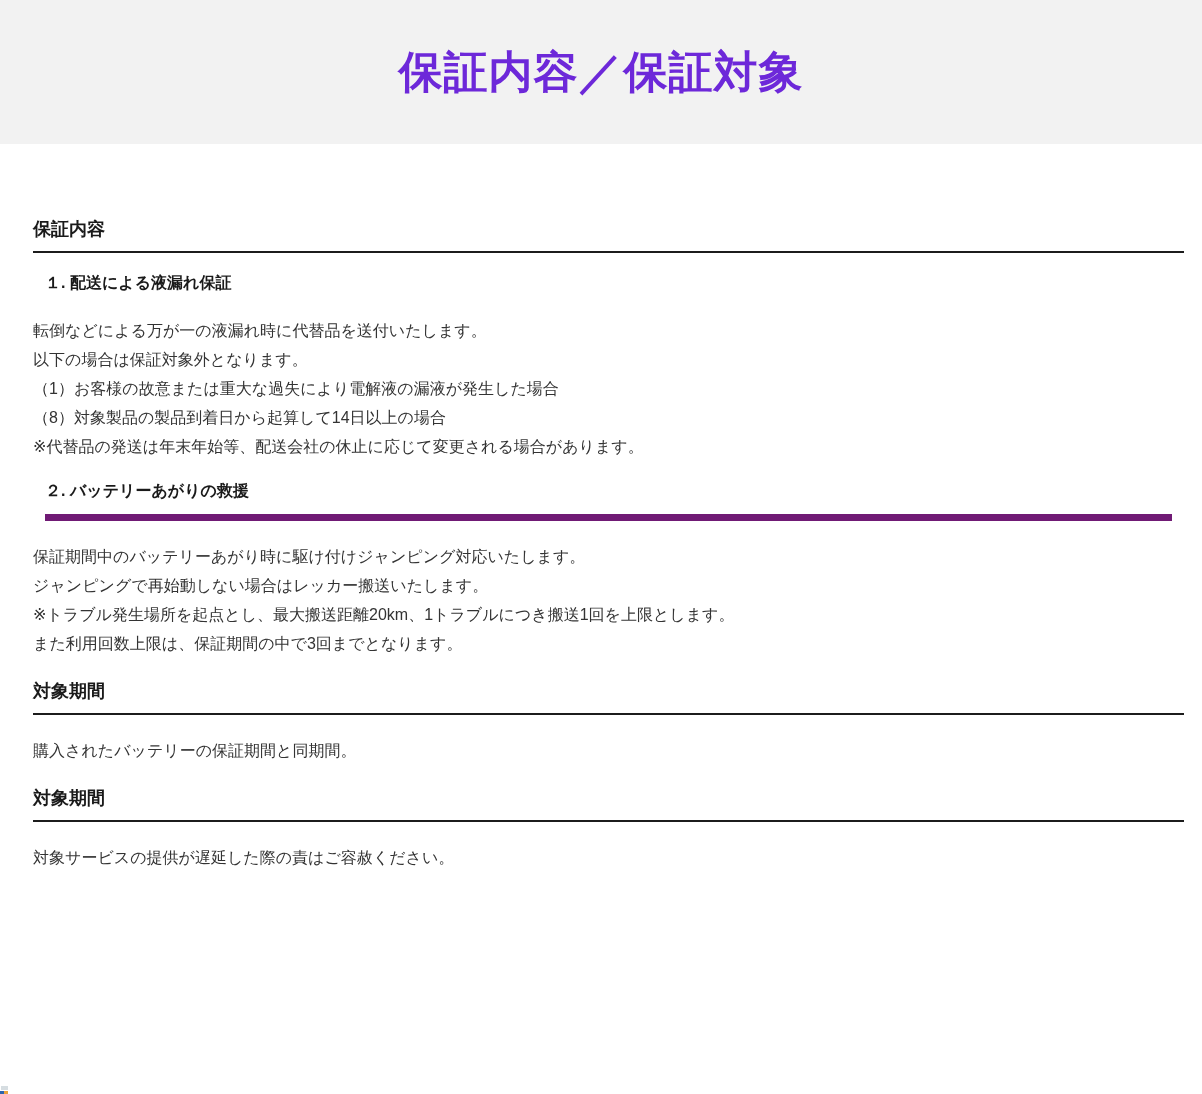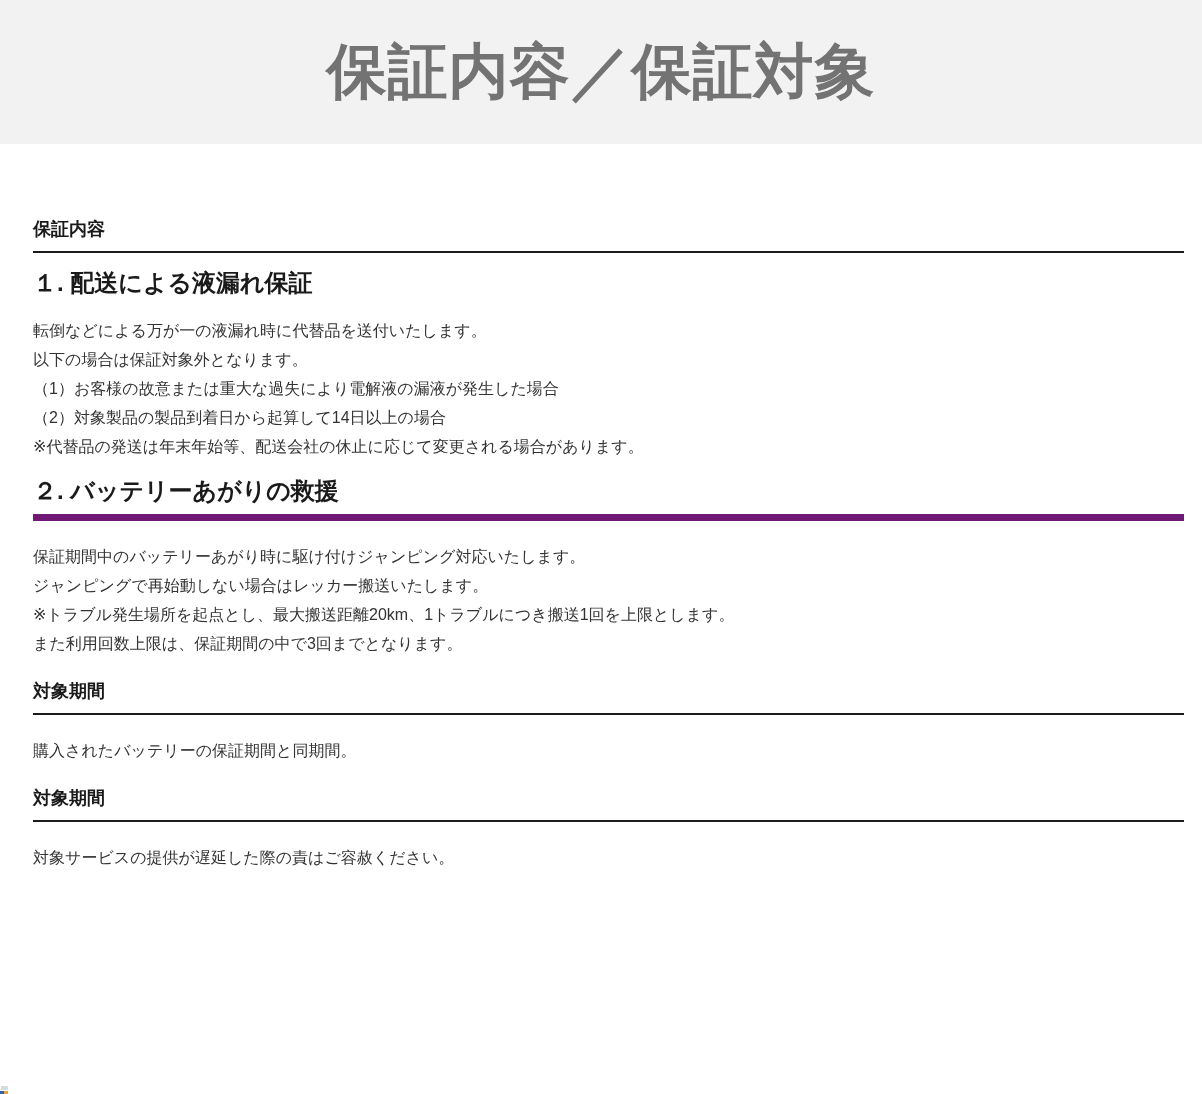--- a/index.html
+++ b/index.html
@@ -20,44 +20,44 @@
   .page-header {
     width: 100%;
     height: 144px;
     background: #f2f2f2;
     display: flex;
     align-items: center;
     justify-content: center;
   }
   .page-title {
     margin: 0;
-    font-size: 60px;
+    font-size: 44px;
     font-weight: 900;
     letter-spacing: 1px;
-    color: #737373;
+    color: #6d28d9;
   }
 
   
   .content {
     padding: 74px 18px 30px 33px;
   }
   section + section { margin-top: 22px; }
 
   h2.sec-heading {
     margin: 0;
     font-size: 18px;
     line-height: 22px;
     font-weight: 700;
     color: #1a1a1a;
     padding-bottom: 11px;
     border-bottom: 2px solid #1c1c1c;
   }
   h3.sub-heading {
-    margin: 18px 0 0;
-    font-size: 24px;
+    margin: 18px 12px 0;
+    font-size: 16px;
     line-height: 24px;
     font-weight: 700;
     color: #1a1a1a;
   }
   h3.sub-heading.underlined {
     padding-bottom: 11px;
     border-bottom: 7px solid #701a75;
   }
   p.body-text {
     margin: 21px 0 0;
@@ -89,21 +89,21 @@
 
 <main class="content">
 
   <section>
     <h2 class="sec-heading">保証内容</h2>
 
     <h3 class="sub-heading">１. 配送による液漏れ保証</h3>
     <p class="body-text">転倒などによる万が一の液漏れ時に代替品を送付いたします。
 以下の場合は保証対象外となります。
 （1）お客様の故意または重大な過失により電解液の漏液が発生した場合
-（2）対象製品の製品到着日から起算して14日以上の場合
+（8）対象製品の製品到着日から起算して14日以上の場合
 ※代替品の発送は年末年始等、配送会社の休止に応じて変更される場合があります。</p>
 
     <h3 class="sub-heading underlined">２. バッテリーあがりの救援</h3>
     <p class="body-text">保証期間中のバッテリーあがり時に駆け付けジャンピング対応いたします。
 ジャンピングで再始動しない場合はレッカー搬送いたします。
 ※トラブル発生場所を起点とし、最大搬送距離20km、1トラブルにつき搬送1回を上限とします。
 また利用回数上限は、保証期間の中で3回までとなります。</p>
   </section>
 
 

